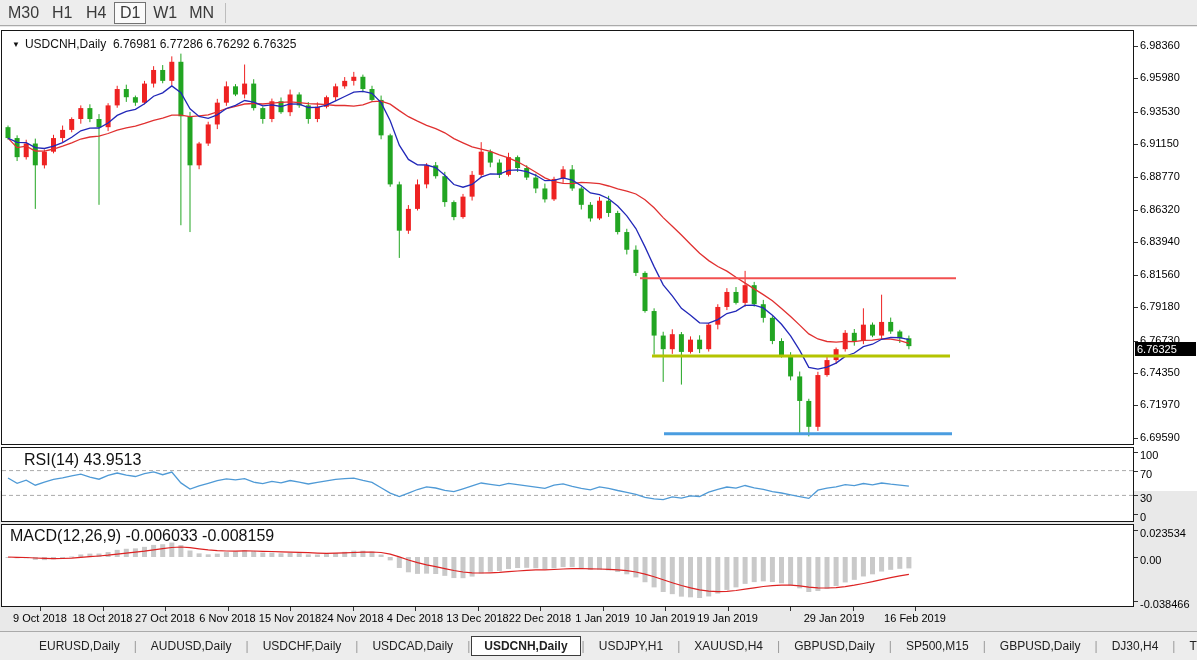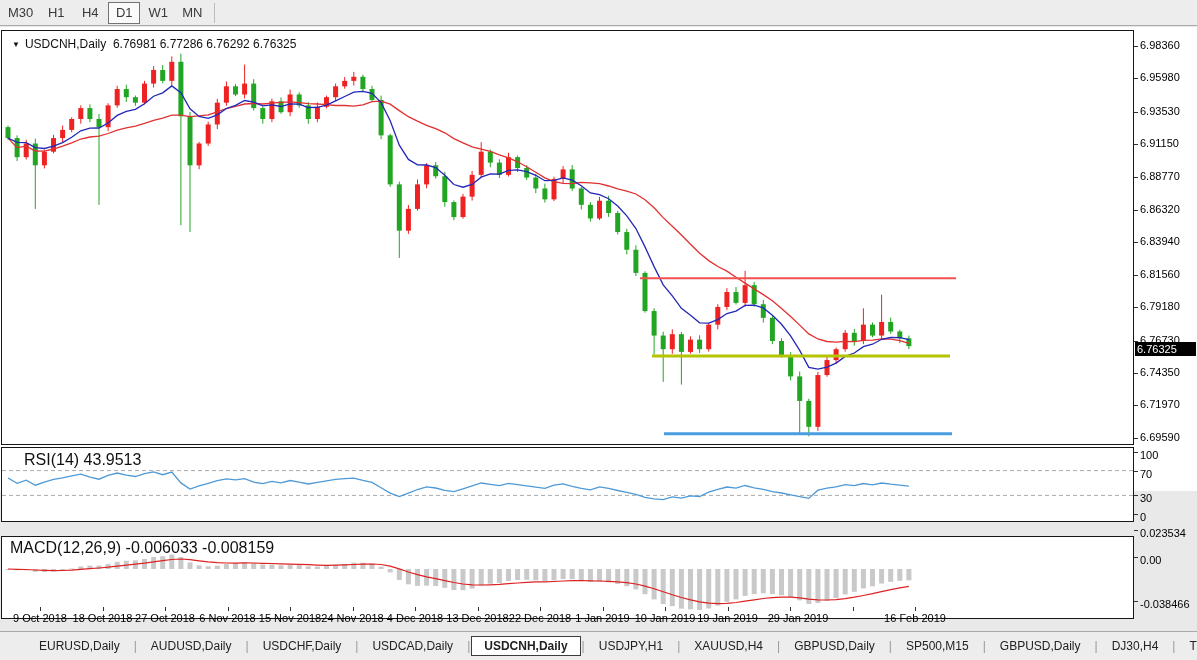--- a/index.html
+++ b/index.html
@@ -2,31 +2,31 @@
 <html><head>
 <meta charset="utf-8">
 <style>
   html,body{margin:0;padding:0}
   body{width:1197px;height:660px;position:relative;overflow:hidden;
        background:#e9e9e9;font-family:"Liberation Sans",sans-serif;}
 
   
   .toolbar{position:absolute;left:0;top:0;width:1197px;height:26px;background:#ededed;
            border-bottom:1px solid #aaa;display:flex;align-items:center;padding-left:2px;box-sizing:border-box;}
-  .tf-btn{min-width:22px;height:20px;line-height:20px;text-align:center;font-size:13px;color:#3a3a3a;
+  .tf-btn{min-width:22px;height:20px;line-height:20px;text-align:center;font-size:16px;color:#3a3a3a;
           padding:0 4px;margin:0 1px;border:1px solid transparent;cursor:default;}
   .tf-btn.active{background:#fafafa;border:1px solid #737373;}
   .tf-sep{width:1px;height:20px;background:#bdbdbd;margin:0 5px;}
 
   
   .workspace{position:absolute;left:0;top:27px;width:1197px;height:464px;background:#ffffff;}
   .panel{position:absolute;background:#fff;border:1px solid #161616;box-sizing:border-box;}
   #p-main{left:1px;top:3px;width:1133px;height:415px;}
   #p-rsi {left:1px;top:420px;width:1133px;height:75px;}
-  #p-macd{left:1px;top:497px;width:1133px;height:83px;margin-top:12px;}
+  #p-macd{left:1px;top:497px;width:1133px;height:83px;}
   .panel svg{display:block;}
 
   .chart-title{position:absolute;left:10px;top:6px;font-size:12px;color:#111;white-space:nowrap;}
   .chart-title .tri{font-size:8px;margin-right:5px;vertical-align:1px;}
   .ind-label{position:absolute;font-size:16px;color:#111;white-space:nowrap;}
 
   
   .axis-label{position:absolute;left:1140px;font-size:11px;color:#000;white-space:nowrap;}
   .axis-tick{position:absolute;left:1134px;width:4px;height:1px;background:#333;}
   .price-tag{position:absolute;left:1135px;width:61px;height:14px;background:#000;color:#fff;
@@ -449,21 +449,21 @@
       <div class="date-label" style="left: 477.5px;">13 Dec 2018</div>
       <div class="date-tick" style="left: 540px;"></div>
       <div class="date-label" style="left: 540px;">22 Dec 2018</div>
       <div class="date-tick" style="left: 602.5px;"></div>
       <div class="date-label" style="left: 602.5px;">1 Jan 2019</div>
       <div class="date-tick" style="left: 665px;"></div>
       <div class="date-label" style="left: 665px;">10 Jan 2019</div>
       <div class="date-tick" style="left: 727.5px;"></div>
       <div class="date-label" style="left: 727.5px;">19 Jan 2019</div>
       <div class="date-tick" style="left: 790px;"></div>
-      <div class="date-label" style="left: 798px;">29 Jan 2019</div>
+      <div class="date-label" style="left: 834px;">29 Jan 2019</div>
       <div class="date-tick" style="left: 852.5px;"></div>
       <div class="date-label" style="left: 882px; margin-top: 20px;">7 Feb 2019</div>
       <div class="date-tick" style="left: 915px;"></div>
       <div class="date-label" style="left: 915px;">16 Feb 2019</div>
     </div>
 </div>
 
 <div class="tabbar" id="tabbar">
     <div class="tab">EURUSD,Daily</div>
     <span class="tab-sep">|</span>

